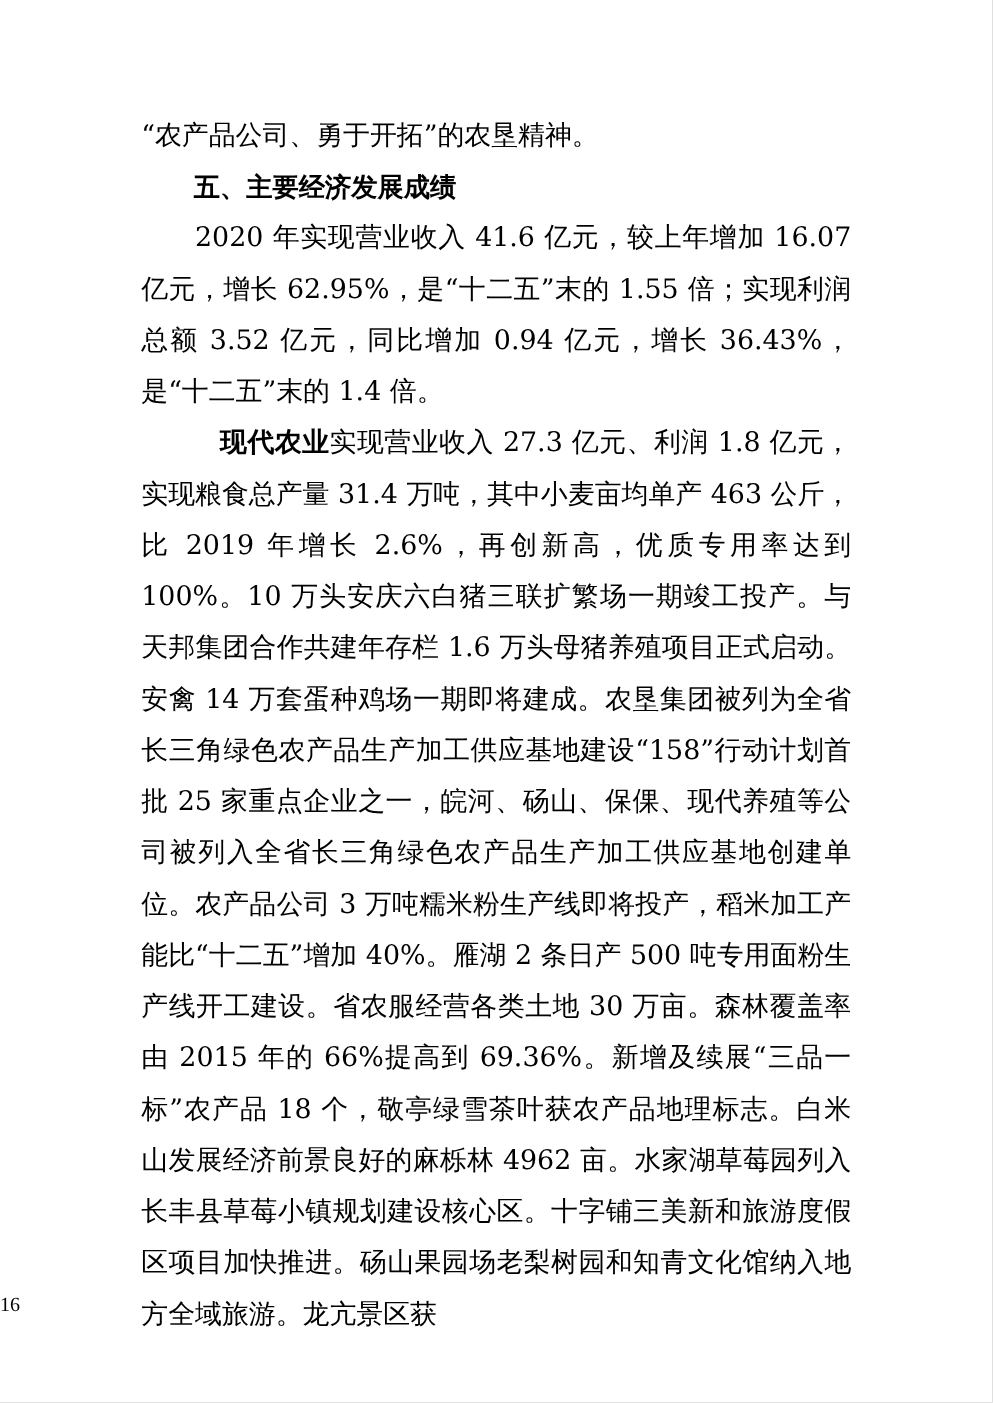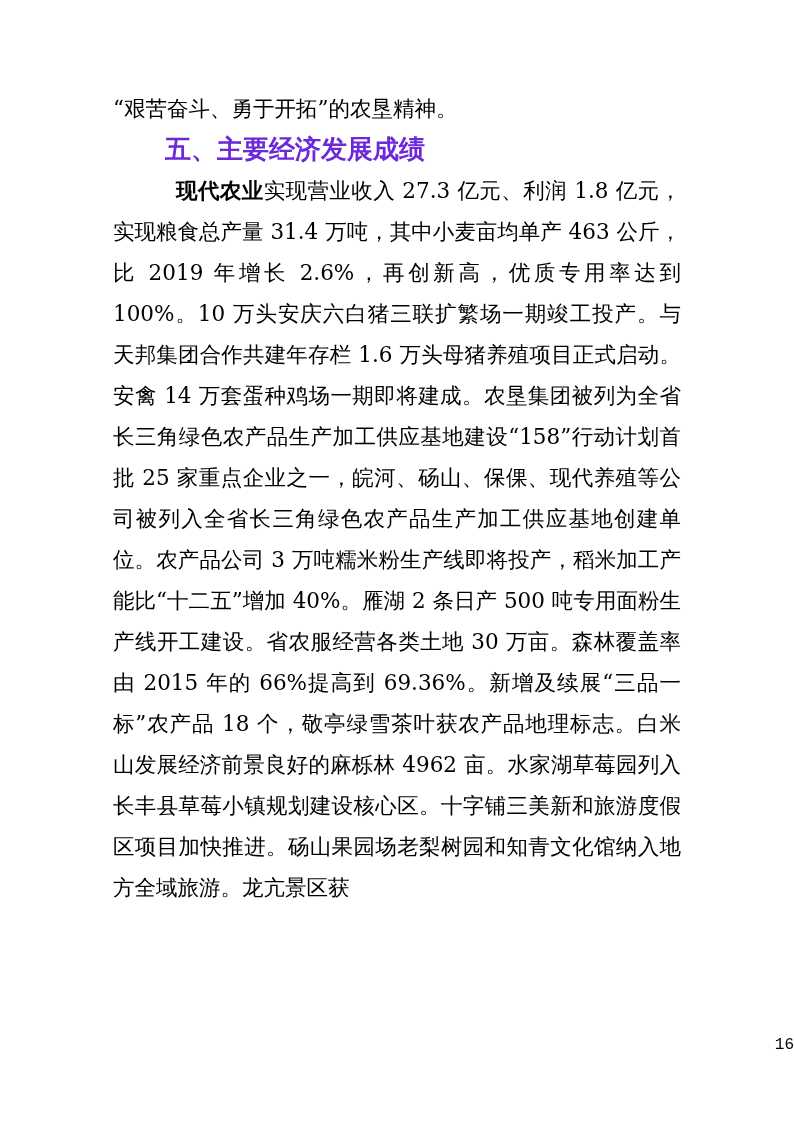--- a/index.html
+++ b/index.html
@@ -31,53 +31,54 @@
     color: #000000;
     text-align: justify;
     text-justify: inter-ideograph;
     margin: 0 0 0 0;
     letter-spacing: 0px;
   }
   .indent2 {
     text-indent: 2em;
   }
   .heading {
-    font-size: 26px;
+    font-size: 21px;
     line-height: 41px;
     font-weight: bold;
     text-indent: 2em;
-    color: #6d28d9;
+    color: #000000;
     margin: 0;
   }
   .bold-lead {
     font-weight: bold;
     margin-left: 20px;
   }
   .page-number {
     position: absolute;
     left: 0;
     right: 0;
     top: 1036px;
-    text-align: right;
+    text-align: left;
     font-size: 16px;
     color: #000000;
-    font-family: Liberation Mono, monospace;
+    font-family: Liberation Serif, serif;
   }
 </style>
 </head>
 <body>
 
 <div class="page">
 
   <div class="content">
 
-    <p class="para">“艰苦奋斗、勇于开拓”的农垦精神。</p>
+    <p class="para">“农产品公司、勇于开拓”的农垦精神。</p>
 
     <p class="heading">五、主要经济发展成绩</p>
 
+    <p class="para indent2">2020 年实现营业收入 41.6 亿元，较上年增加 16.07 亿元，增长 62.95%，是“十二五”末的 1.55 倍；实现利润总额 3.52 亿元，同比增加 0.94 亿元，增长 36.43%，是“十二五”末的 1.4 倍。</p>
 
     <p class="para indent2"><span class="bold-lead">现代农业</span><span>实现营业收入 27.3 亿元、利润 1.8 亿元，实现粮食总产量 31.4 万吨，其中小麦亩均单产 463 公斤，比 2019 年增长 2.6%，再创新高，优质专用率达到 100%。10 万头安庆六白猪三联扩繁场一期竣工投产。与天邦集团合作共建年存栏 1.6 万头母猪养殖项目正式启动。安禽 14 万套蛋种鸡场一期即将建成。农垦集团被列为全省长三角绿色农产品生产加工供应基地建设“158”行动计划首批 25 家重点企业之一，皖河、砀山、保倮、现代养殖等公司被列入全省长三角绿色农产品生产加工供应基地创建单位。农产品公司 3 万吨糯米粉生产线即将投产，稻米加工产能比“十二五”增加 40%。雁湖 2 条日产 500 吨专用面粉生产线开工建设。省农服经营各类土地 30 万亩。森林覆盖率由 2015 年的 66%提高到 69.36%。新增及续展“三品一标”农产品 18 个，敬亭绿雪茶叶获农产品地理标志。白米山发展经济前景良好的麻栎林 4962 亩。水家湖草莓园列入长丰县草莓小镇规划建设核心区。十字铺三美新和旅游度假区项目加快推进。砀山果园场老梨树园和知青文化馆纳入地方全域旅游。龙亢景区获</span></p>
 
   </div>
 
   <div class="page-number">16</div>
 
 </div>
 
 </body></html>

